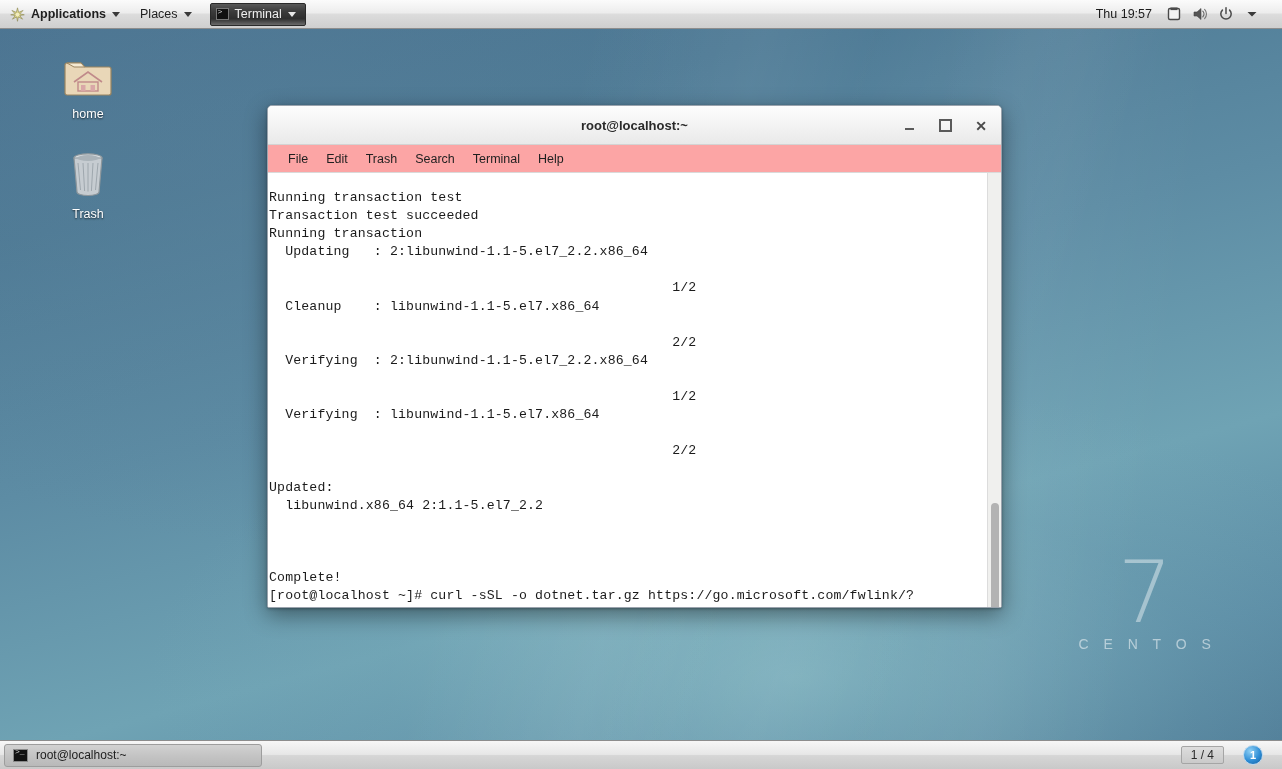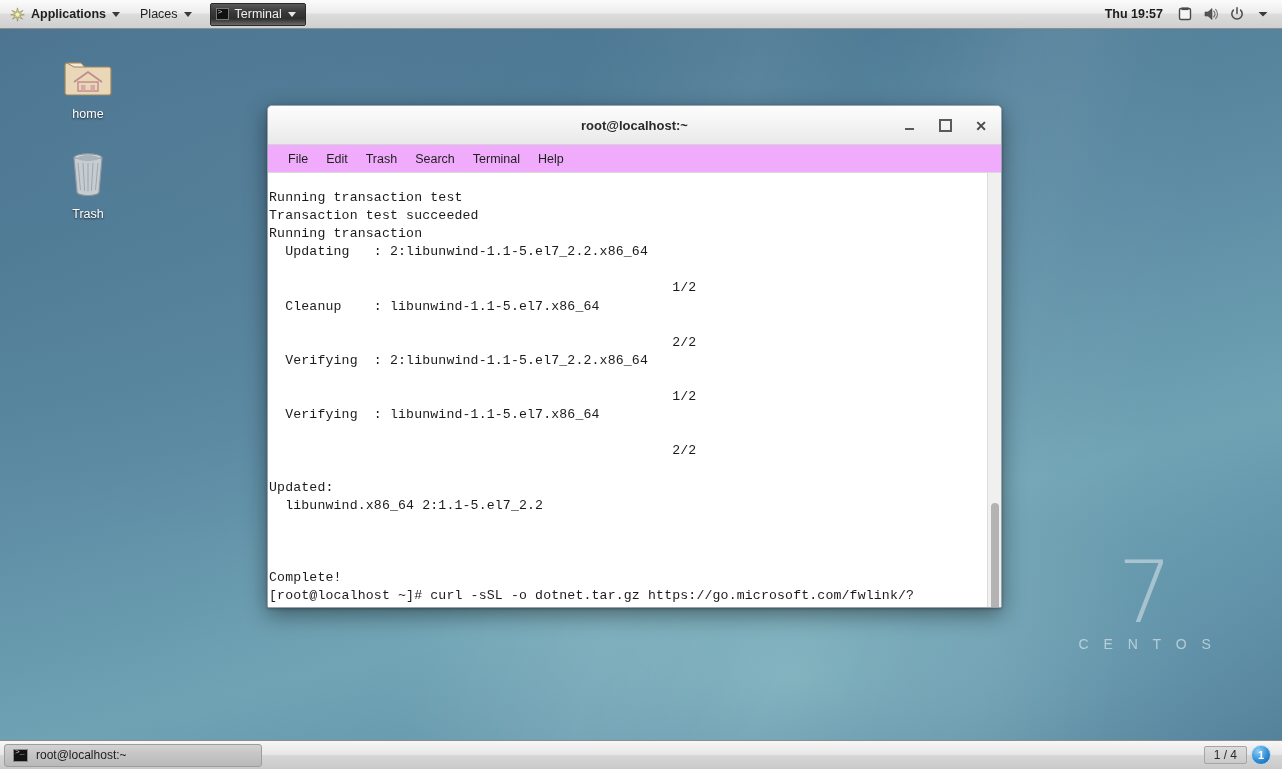--- a/index.html
+++ b/index.html
@@ -38,21 +38,21 @@
   #top-panel {
     position: absolute; top: 0; left: 0;
     width: 1282px; height: 29px;
     background: linear-gradient(to bottom, #fbfbfb 0%, #ededed 45%, #dcdcdc 52%, #cfcfcf 100%);
     border-bottom: 1px solid #8d8d8d;
     display: flex; align-items: center;
     font-size: 12.5px;
     z-index: 50;
   }
   .panel-left { display: flex; align-items: center; height: 100%; }
-  .panel-right { margin-left: auto; display: flex; align-items: center; height: 100%; padding-right: 6px; font-weight: bold; }
+  .panel-right { margin-left: auto; display: flex; align-items: center; height: 100%; padding-right: 17px; }
 
   .menu-btn {
     display: flex; align-items: center; gap: 6px;
     height: 100%;
     padding: 2px 10px;
     color: #1f1f1f;
     cursor: default;
   }
   .menu-btn.bold { font-weight: bold; }
   .menu-btn .caret {
@@ -167,21 +167,21 @@
     display: flex; align-items: center; justify-content: center;
     color: #4a4a4a; font-size: 13px;
     cursor: default;
   }
   .win-btn.min::after { content: ""; display: block; width: 9px; height: 2px; background: #5a5a5a; margin-top: 6px; }
   .win-btn.max::after { content: ""; display: block; width: 9px; height: 9px; border: 2px solid #5a5a5a; }
   .win-btn.close { font-family: "Liberation Sans", sans-serif; font-weight: bold; font-size: 14px; }
 
   #menubar {
     height: 28px;
-    background: #f0abfc;
+    background: #fca5a5;
     border-bottom: 1px solid #dadada;
     display: flex; align-items: center;
     padding-left: 11px;
     flex: none;
   }
   .menu-item {
     font-size: 12.5px; color: #1f1f1f;
     padding: 3px 9px;
     cursor: default;
   }
@@ -247,21 +247,21 @@
   #taskbar-item .term-mini2 {
     width: 15px; height: 13px; flex: none;
     background: #121212; border: 1px solid #8a8a8a;
     position: relative;
   }
   #taskbar-item .term-mini2::after {
     content: ">_"; position: absolute; left: 1px; top: -3px;
     font-size: 8px; color: #cfcfcf; font-family: "Liberation Mono", monospace;
   }
 
-  .bp-right { margin-left: auto; display: flex; align-items: center; gap: 4px; padding-right: 11px; justify-content: space-between; }
+  .bp-right { margin-left: auto; display: flex; align-items: center; gap: 19px; padding-right: 19px; justify-content: space-between; }
   #workspace-indicator {
     font-size: 12px; color: #2a2a2a;
     background: linear-gradient(to bottom, #dddddd, #cacaca);
     border: 1px solid #a5a5a5; border-radius: 2px;
     padding: 1px 9px;
     cursor: default;
   }
   #notify-badge {
     width: 20px; height: 20px; border-radius: 50%;
     background: radial-gradient(circle at 35% 28%, #8fd0f5 0%, #2f8ed6 55%, #125d9e 100%);

